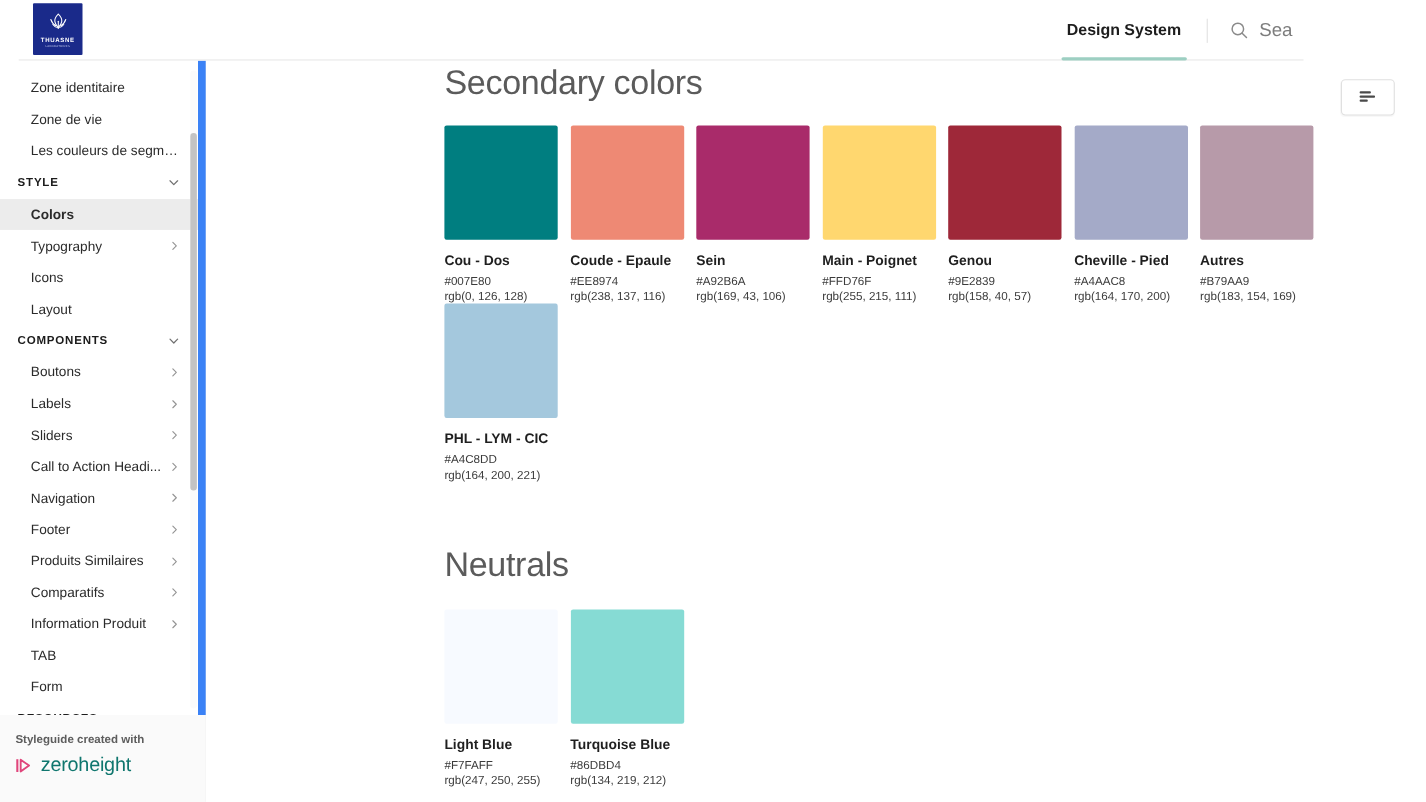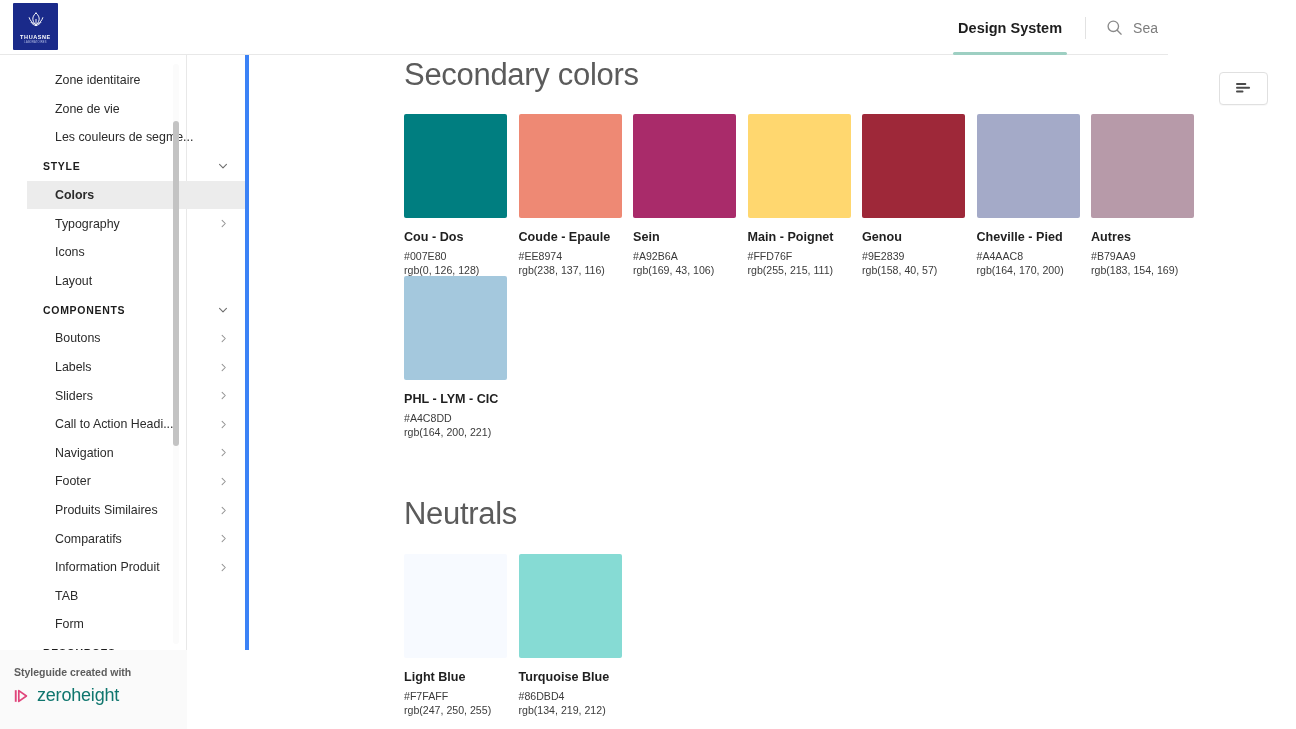--- a/index.html
+++ b/index.html
@@ -6,21 +6,21 @@
   html, body {
     width: 1296px; height: 729px;
     overflow: hidden;
     background: #ffffff;
     font-family: "Liberation Sans", sans-serif;
     -webkit-font-smoothing: antialiased;
   }
 
   
   .topbar {
-    position: absolute; top: 0; left: 0;
+    position: absolute; top: 0; left: 17px;
     width: 1168px; height: 55px;
     background: #ffffff;
     border-bottom: 1px solid #e8e8e8;
     display: flex; align-items: center;
     z-index: 30;
   }
   .logo-box {
     position: absolute; left: 13px; top: 3px;
     width: 45px; height: 47px;
     background: #1a2a8a;
@@ -52,36 +52,35 @@
   }
   .nav-sep {
     width: 1px; background: #e2e2e2;
     margin: 17px 9px; height: 22px; align-self: center;
   }
   .search-wrap {
     display: flex; align-items: center; gap: 9px;
     padding: 0 10px; height: 55px; cursor: text;
   }
   .search-ic { width: 19px; height: 19px; flex: none; }
-  .search-text { font-size: 14px; color: #7d7d7d; white-space: nowrap; }
+  .search-text { font-size: 17px; color: #7d7d7d; white-space: nowrap; }
 
   
   .sidebar {
     position: absolute; left: 0; top: 55px;
     width: 187px; height: 674px;
     background: #ffffff;
     border-right: 1px solid #e8e8e8;
     z-index: 20;
   }
   .side-scroll {
     position: absolute; top: 0; left: 0;
-    width: 222px; height: 595px;
+    width: 187px; height: 595px;
     overflow: hidden;
-    border-right: 4px solid #3b82f6;
-    margin-left: 27px;
+    border-right: 7px solid #3b82f6;
   }
   .side-list { padding-top: 11px; }
 
   .side-item {
     height: 28.6px;
     display: flex; align-items: center;
     padding-left: 28px; padding-right: 16px;
     font-size: 12.4px; color: #2b2b2b;
     cursor: pointer; position: relative;
   }

